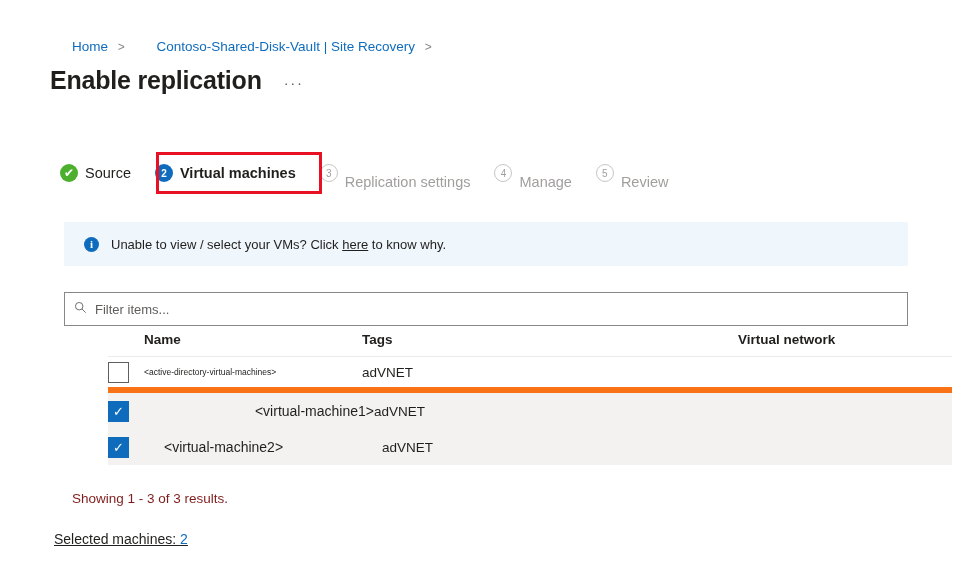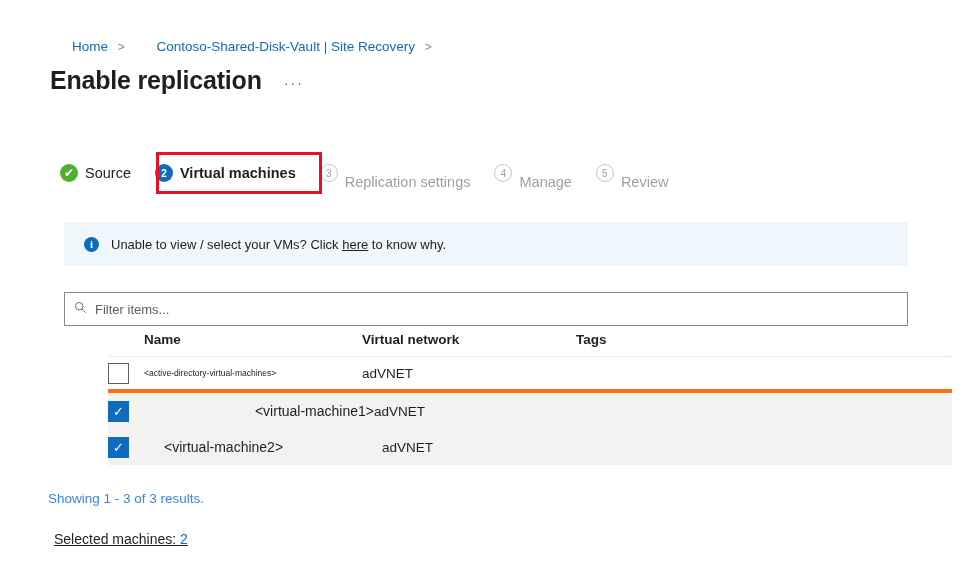--- a/index.html
+++ b/index.html
@@ -217,21 +217,21 @@
   .col-tags  { flex: 1; }
 
   .trow {
     display: flex;
     align-items: center;
     height: 36px;
     box-sizing: border-box;
   }
   .trow.unselected {
     background: #ffffff;
-    border-bottom: 4px solid #f97316;
+    border-bottom: 6px solid #f97316;
   }
   .trow.selected { background: #f3f2f1; }
 
   .checkbox {
     width: 21px;
     height: 21px;
     box-sizing: border-box;
     display: flex;
     align-items: center;
     justify-content: center;
@@ -258,24 +258,24 @@
   .cell-vnet {
     font-size: 13.5px;
     color: #201f1e;
   }
   .indent-1 { padding-left: 12px; text-align: right; }
   .indent-2 { padding-left: 20px; }
 
   
   .showing-text {
     position: absolute;
-    left: 48px;
+    left: 72px;
     top: 491px;
     font-size: 13.5px;
-    color: #3b82f6;
+    color: #7f1d1d;
   }
   .selected-text {
     position: absolute;
     left: 54px;
     top: 531px;
     font-size: 14px;
     color: #201f1e;
     text-decoration: underline;
   }
   .selected-count {
@@ -340,22 +340,22 @@
     </svg>
   </span>
   <input class="filter-input" type="text" placeholder="Filter items..." style="">
 </div>
 
 <div class="vm-table">
 
   <div class="thead">
     <div class="col-check"></div>
     <div class="th col-name">Name</div>
+    <div class="th col-tags">Tags</div>
     <div class="th col-vnet">Virtual network</div>
-    <div class="th col-tags">Tags</div>
   </div>
 
   <div class="trow unselected">
     <div class="col-check">
       <div class="checkbox off"></div>
     </div>
     <div class="col-name cell-name-small">&lt;active-directory-virtual-machines&gt;</div>
     <div class="col-vnet cell-vnet">adVNET</div>
     <div class="col-tags cell-vnet"></div>
   </div>

